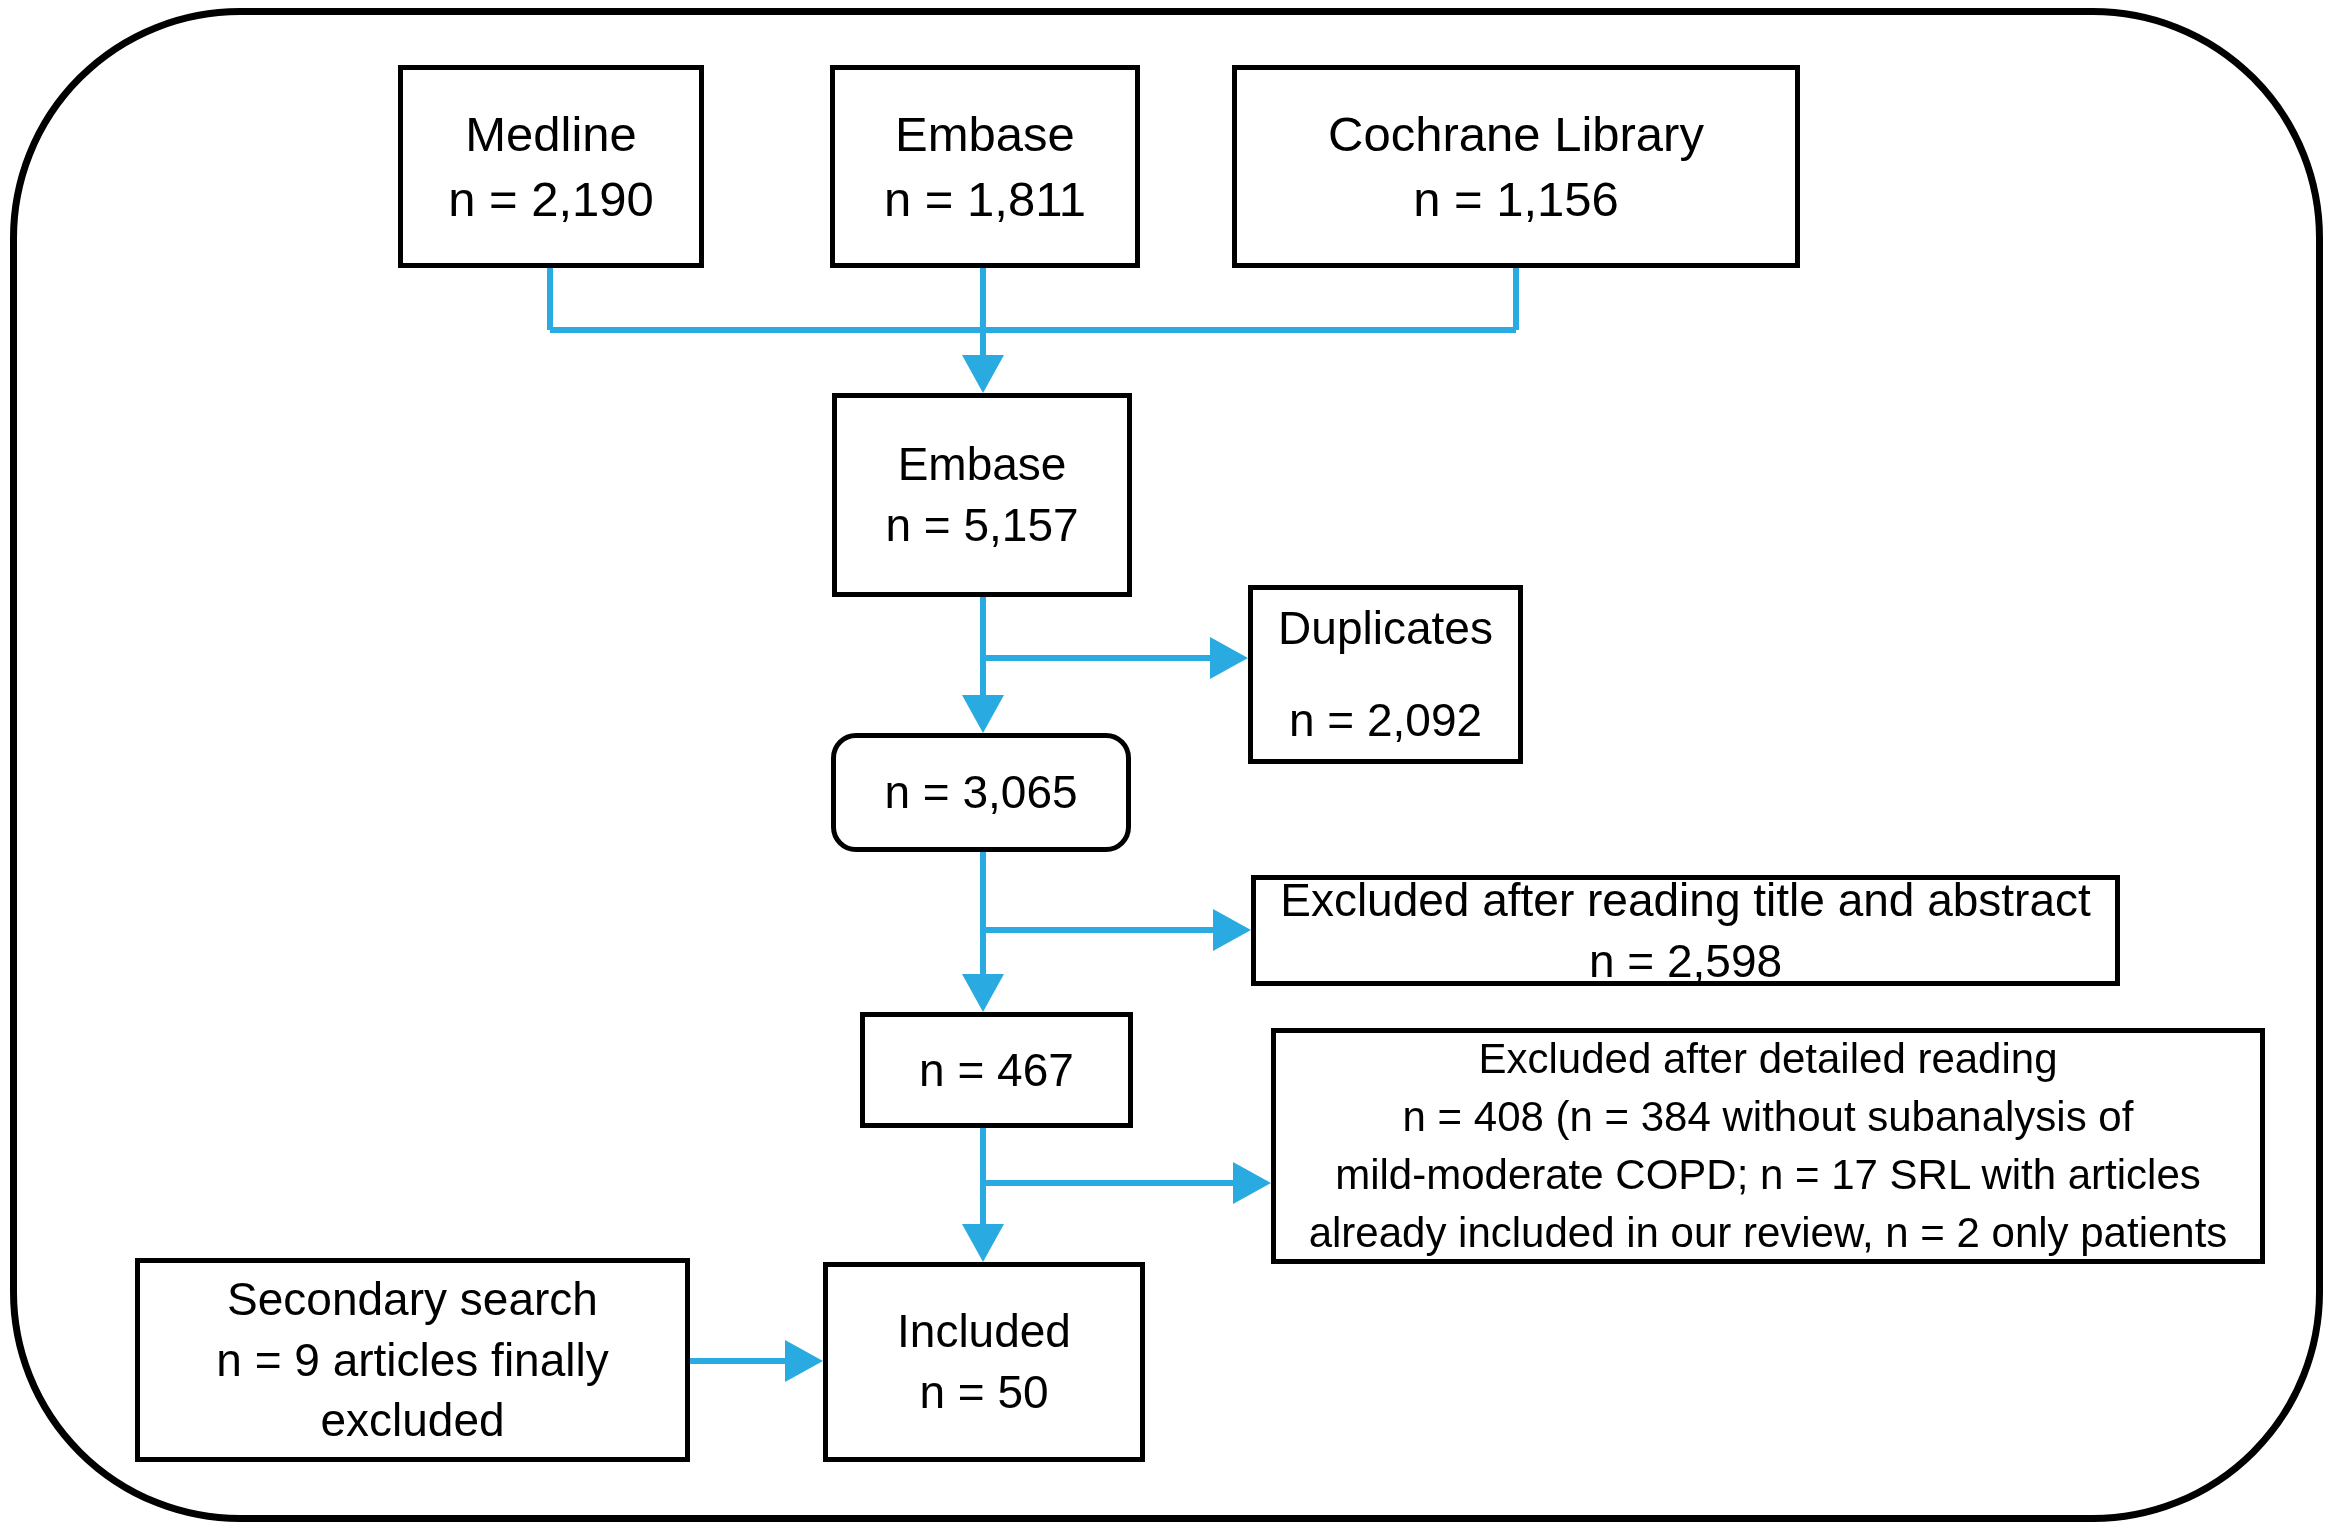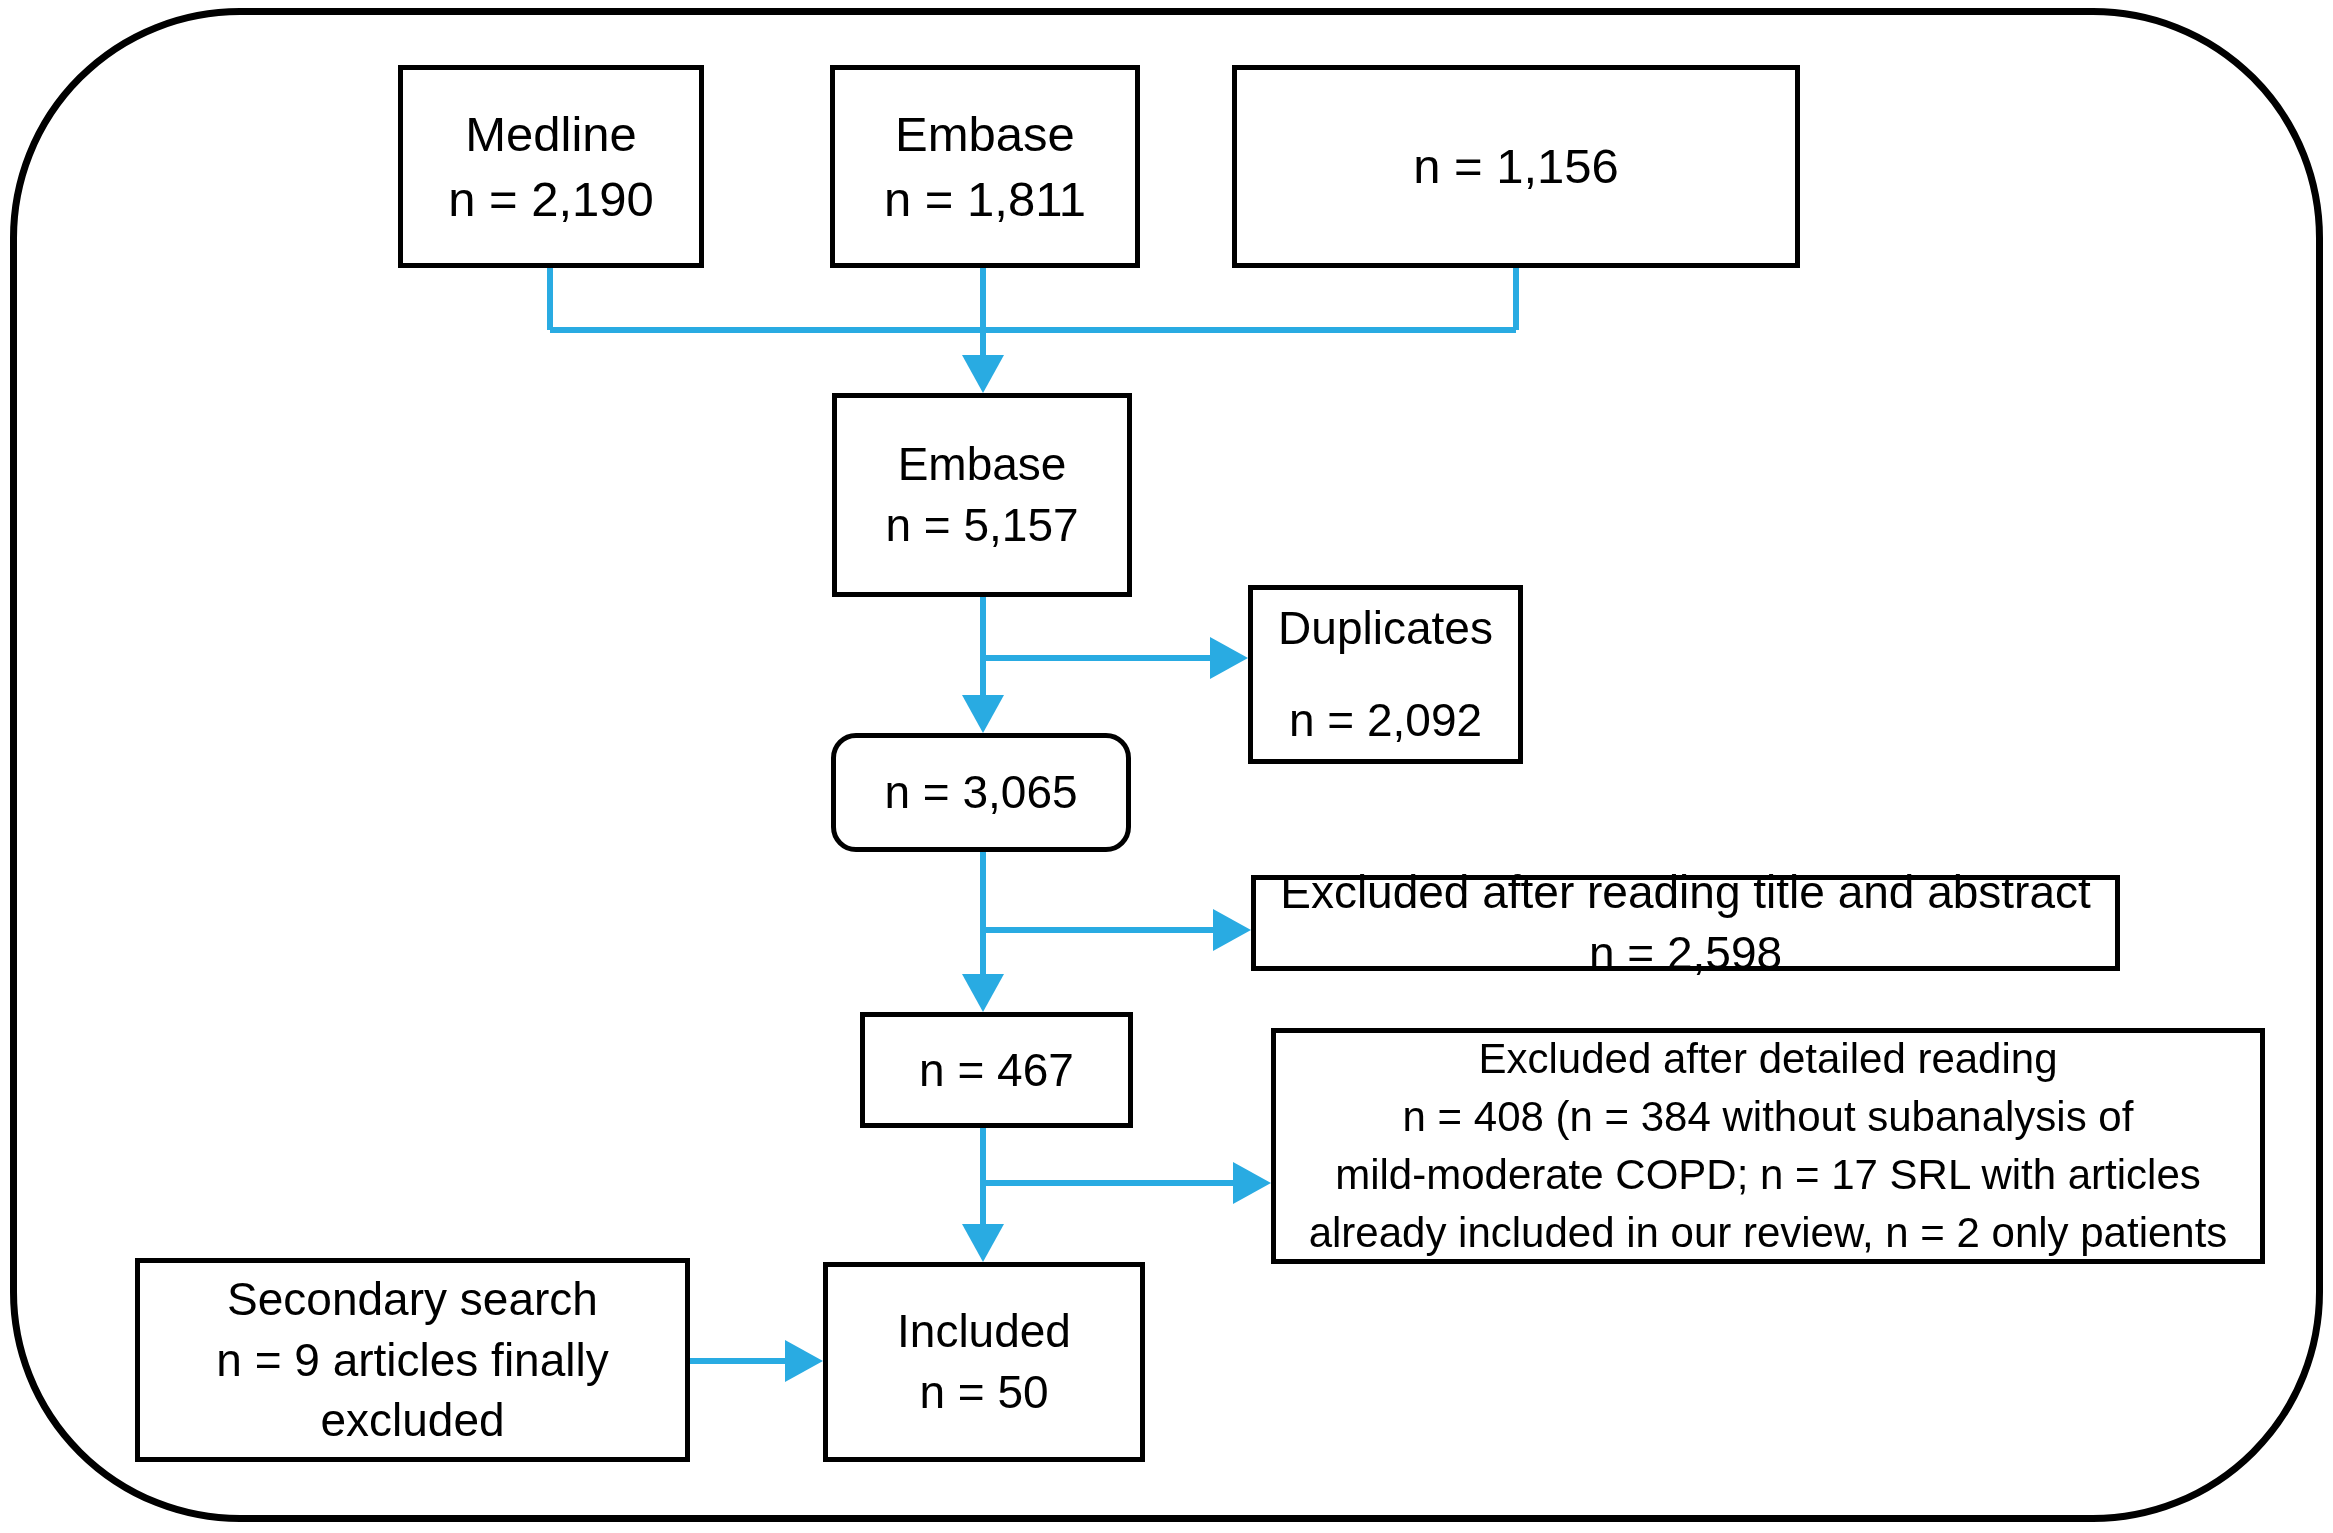--- a/index.html
+++ b/index.html
@@ -42,21 +42,21 @@
   .fs-md { font-size: 46px; }
   .fs-sm { font-size: 42px; line-height: 1.38; }
 
   
   .n-medline   { left: 398px;  top: 65px;   width: 306px; height: 203px; }
   .n-embasesrc { left: 830px;  top: 65px;   width: 310px; height: 203px; }
   .n-cochrane  { left: 1232px; top: 65px;   width: 568px; height: 203px; }
   .n-pooled    { left: 832px;  top: 393px;  width: 300px; height: 204px; }
   .n-dup       { left: 1248px; top: 585px;  width: 275px; height: 179px; gap: 31px; }
   .n-3065      { left: 831px;  top: 733px;  width: 300px; height: 119px; border-radius: 25px; }
-  .n-excl1     { left: 1251px; top: 875px;  width: 869px; height: 96px; }
+  .n-excl1     { left: 1251px; top: 875px;  width: 869px; height: 111px; }
   .n-467       { left: 860px;  top: 1012px; width: 273px; height: 116px; }
   .n-excl2     { left: 1271px; top: 1028px; width: 994px; height: 236px; }
   .n-secondary { left: 135px;  top: 1258px; width: 555px; height: 204px; text-align: right; }
   .n-included  { left: 823px;  top: 1262px; width: 322px; height: 200px; }
 </style>
 </head>
 <body>
 
 <div class="canvas">
 
@@ -87,20 +87,21 @@
     <span>Medline</span>
     <span>n = 2,190</span>
   </div>
 
   <div class="node n-embasesrc fs-lg">
     <span>Embase</span>
     <span>n = 1,811</span>
   </div>
 
   <div class="node n-cochrane fs-lg">
+    <span>Cochrane Library</span>
     <span>n = 1,156</span>
   </div>
 
   <div class="node n-pooled fs-md">
     <span>Embase</span>
     <span>n = 5,157</span>
   </div>
 
   <div class="node n-dup fs-md">
     <span>Duplicates</span>

